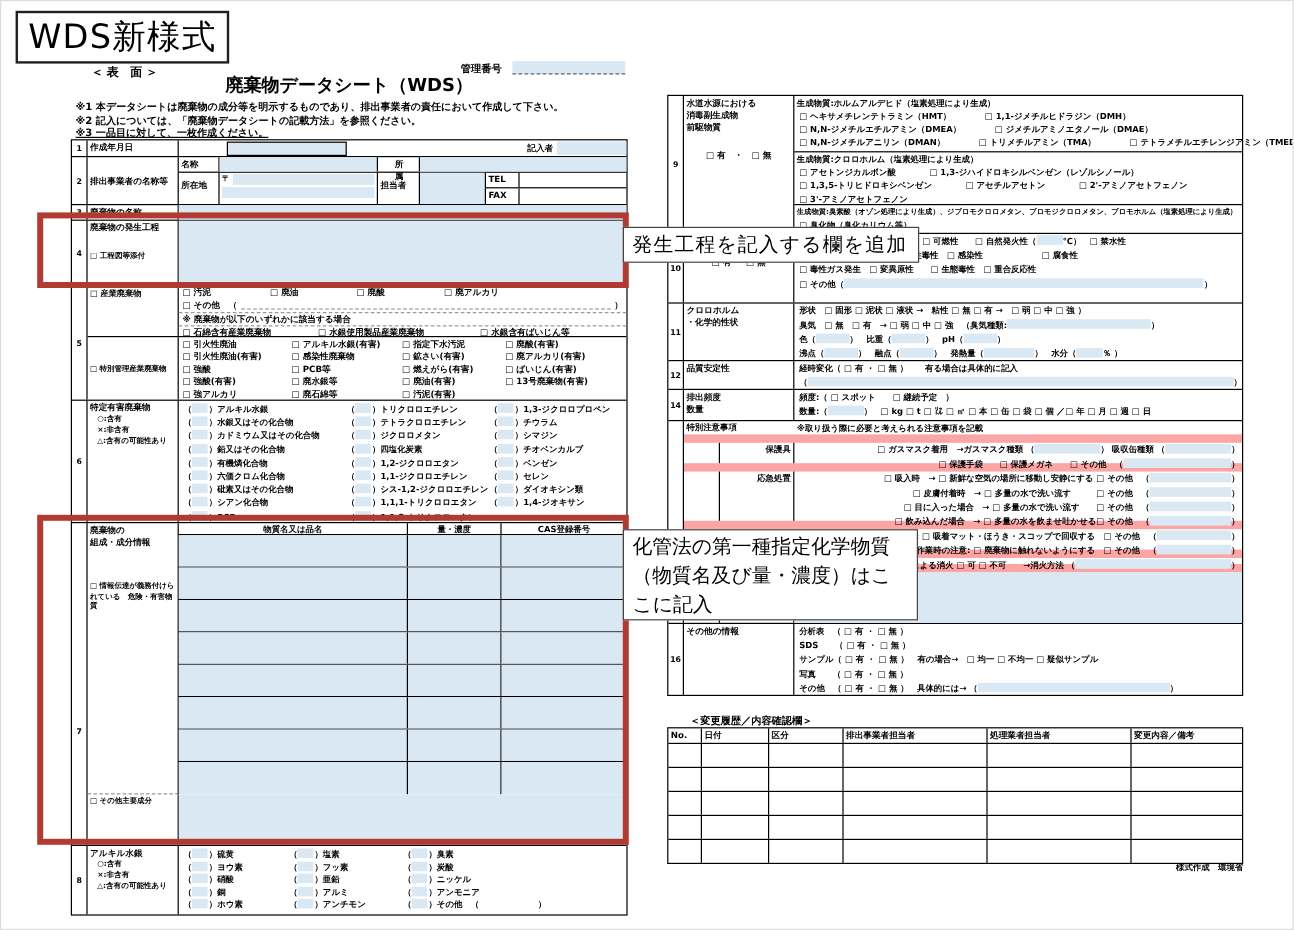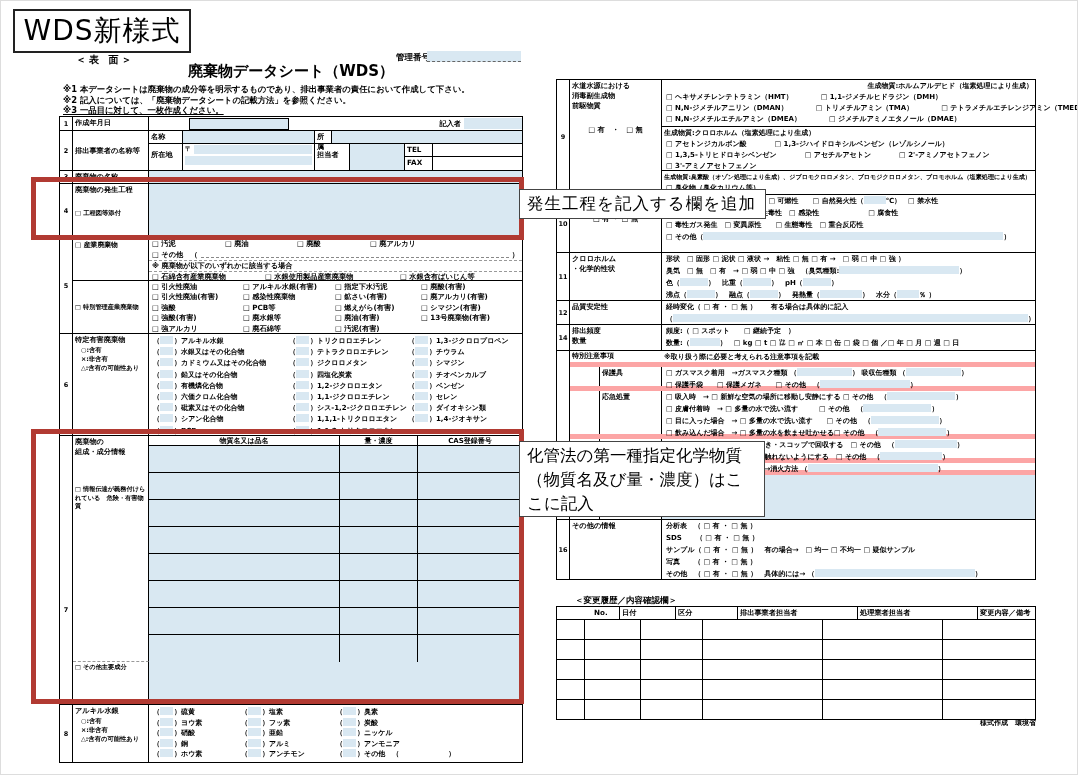--- a/index.html
+++ b/index.html
@@ -8,21 +8,21 @@
   .abs{position:absolute;}
   .bf{display:inline-block;background:#d9e8f2;height:8px;vertical-align:-1px;}
   .cbI::before{content:"□ ";}
   .pb{display:inline-block;}
   .pb::before{content:"（";}
   .pb::after{content:"）";}
   
   .banner{left:12px;top:8px;width:178px;height:44px;border:2px solid #222;display:flex;align-items:center;justify-content:center;font-size:28px;letter-spacing:1px;}
   
   .face{left:75px;top:52px;font-size:10px;font-weight:700;letter-spacing:3px;}
-  .ctrl-lab{left:395px;top:51px;font-size:8.5px;font-weight:700;}
+  .ctrl-lab{left:383px;top:51px;font-size:8.5px;font-weight:700;}
   .ctrl-fld{left:426px;top:50px;width:94px;height:11px;background:#d9e8f2;border-bottom:1px dashed #666;}
   .ttl{left:140px;top:61px;width:300px;text-align:center;font-size:15px;font-weight:700;}
   .notes{left:62px;top:83px;font-size:8.4px;font-weight:700;line-height:10.6px;}
   .u{text-decoration:underline;}
   
   .ltab{left:58px;top:115px;width:464px;border:1.5px solid #000;font-size:7.2px;font-weight:600;}
   .lr{display:flex;border-top:1px solid #000;}
   .lr:first-child{border-top:none;}
   .cn{width:13px;border-right:1px solid #000;font-size:6.5px;display:flex;align-items:center;justify-content:center;flex:none;}
   .cl{width:76px;border-right:1px solid #000;font-size:7.2px;font-weight:700;padding:1px 2px;flex:none;}
@@ -44,30 +44,30 @@
   .c7a{flex:1;border-right:1px solid #000;}
   .c7b{width:78px;border-right:1px solid #000;flex:none;}
   .c7c{width:104px;flex:none;}
   
   .rtab{left:555px;top:78px;width:480px;border:1.5px solid #000;font-size:7px;font-weight:600;}
   .rr{display:flex;border-top:1px solid #000;}
   .rr:first-child{border-top:none;}
   .rcl{width:92px;border-right:1px solid #000;font-size:7.2px;font-weight:700;padding:1px 2px;flex:none;}
   .rline{padding:0 2px;line-height:12px;white-space:nowrap;}
   .blk{border-top:1px solid #000;}
-  .blk:first-child{border-top:none;text-align:right;}
+  .blk:first-child{border-top:none;}
   .chkrow{display:flex;gap:28px;padding-left:4px;line-height:10.8px;white-space:nowrap;}
-  .sub{display:flex;border-top:5px solid #fca5a5;}
+  .sub{display:flex;border-top:7px solid #fca5a5;text-align:right;}
   .ind{width:30px;border-right:1px solid #000;flex:none;}
   .slbl{width:62px;border-right:1px solid #000;font-size:7px;font-weight:700;padding:1px 2px;flex:none;}
   
   .htitle{left:574px;top:594px;font-size:8.5px;font-weight:700;}
   .htab{left:555px;top:605px;width:480px;border:1.5px solid #000;font-size:7.2px;font-weight:700;}
   .hrow{display:grid;grid-template-columns:28px 56px 62px 120px 120px 1fr;border-top:1px solid #000;}
-  .hrow:first-child{border-top:none;margin-left:35px;}
+  .hrow:first-child{border-top:none;}
   .hcell{border-right:1px solid #000;padding:1px 2px;min-height:12px;}
   .hcell:last-child{border-right:none;}
   .hbody .hcell{min-height:19px;}
   .footer{left:935px;top:717px;width:100px;text-align:right;font-size:7px;font-weight:700;}
   
   .co1{left:518px;top:188px;width:247px;height:30px;background:#fff;border:1.5px solid #444;font-size:16.5px;display:flex;align-items:center;padding-left:7px;z-index:30;letter-spacing:1px;white-space:nowrap;}
   .co2{left:518px;top:440px;width:246px;height:76px;background:#fff;border:1.5px solid #444;font-size:16.5px;line-height:24px;padding:2px 7px;z-index:30;}
   
   .red1{left:30px;top:176px;width:493px;height:63px;border:5px solid #b13a32;z-index:20;}
   .red2{left:30px;top:428px;width:493px;height:275px;border:5px solid #b13a32;z-index:20;}
@@ -100,21 +100,21 @@
     </div>
   </div>
 
   <div class="lr" style="height:40px">
     <div class="cn">2</div>
     <div class="cl" style="display:flex;align-items:center">排出事業者の名称等</div>
     <div class="cbody">
       <div style="display:flex;height:13px;border-bottom:1px solid #000">
         <div style="width:34px;border-right:1px solid #000;font-weight:700;padding:1px 2px">名称</div>
         <div class="fld" style="width:132px;border-right:1px solid #000"></div>
-        <div style="width:17px;border-right:1px solid #000;font-weight:700;padding:1px 2px">所属</div>
+        <div style="width:35px;border-right:1px solid #000;font-weight:700;padding:1px 14px">所属</div>
         <div class="fld" style="flex:1"></div>
       </div>
       <div style="display:flex;height:26px">
         <div style="width:34px;border-right:1px solid #000;font-weight:700;padding:6px 2px 0">所在地</div>
         <div style="width:132px;border-right:1px solid #000;padding:1px 2px">
           <div style="display:flex;align-items:flex-start">
               <span style="font-size:6.5px;font-weight:700">〒</span>
             <div class="fld" style="flex:1;height:9px;margin-left:2px"></div>
             </div>
           <div class="fld" style="height:9px;margin-top:2px"></div>
@@ -185,21 +185,21 @@
             <span class="cbI">アルキル水銀(有害)</span>
             <span class="cbI">指定下水汚泥</span>
             <span class="cbI">廃酸(有害)</span>
             <span class="cbI">引火性廃油(有害)</span>
             <span class="cbI">感染性廃棄物</span>
             <span class="cbI">鉱さい(有害)</span>
             <span class="cbI">廃アルカリ(有害)</span>
             <span class="cbI">強酸</span>
             <span class="cbI">PCB等</span>
             <span class="cbI">燃えがら(有害)</span>
-            <span class="cbI">シマジン(有害)</span>
+            <span class="cbI">ばいじん(有害)</span>
             <span class="cbI">強酸(有害)</span>
             <span class="cbI">廃水銀等</span>
             <span class="cbI">廃油(有害)</span>
             <span class="cbI">13号廃棄物(有害)</span>
             <span class="cbI">強アルカリ</span>
             <span class="cbI">廃石綿等</span>
             <span class="cbI">汚泥(有害)</span>
           </div>
       </div>
     </div>
@@ -364,27 +364,27 @@
       <div style="margin-top:14px;text-align:center">□ 有　・　□ 無</div>
     </div>
     <div class="cbody">
       <div class="blk" style="height:46px">
         <div class="rline">生成物質:ホルムアルデヒド（塩素処理により生成）</div>
         <div class="chkrow">
             <span class="cbI">ヘキサメチレンテトラミン（HMT）</span>
             <span class="cbI">1,1-ジメチルヒドラジン（DMH）</span>
           </div>
         <div class="chkrow">
+            <span class="cbI">N,N-ジメチルエチルアミン（DMEA）</span>
+            <span class="cbI">ジメチルアミノエタノール（DMAE）</span>
+          </div>
+        <div class="chkrow">
             <span class="cbI">N,N-ジメチルアニリン（DMAN）</span>
             <span class="cbI">トリメチルアミン（TMA）</span>
             <span class="cbI">テトラメチルエチレンジアミン（TMED）</span>
-          </div>
-        <div class="chkrow">
-            <span class="cbI">N,N-ジメチルエチルアミン（DMEA）</span>
-            <span class="cbI">ジメチルアミノエタノール（DMAE）</span>
           </div>
       </div>
       <div class="blk" style="height:44px">
         <div class="rline">生成物質:クロロホルム（塩素処理により生成）</div>
         <div class="chkrow">
             <span class="cbI">アセトンジカルボン酸</span>
             <span class="cbI">1,3-ジハイドロキシルベンゼン（レゾルシノール）</span>
           </div>
         <div class="chkrow">
             <span class="cbI">1,3,5-トリヒドロキシベンゼン</span>

